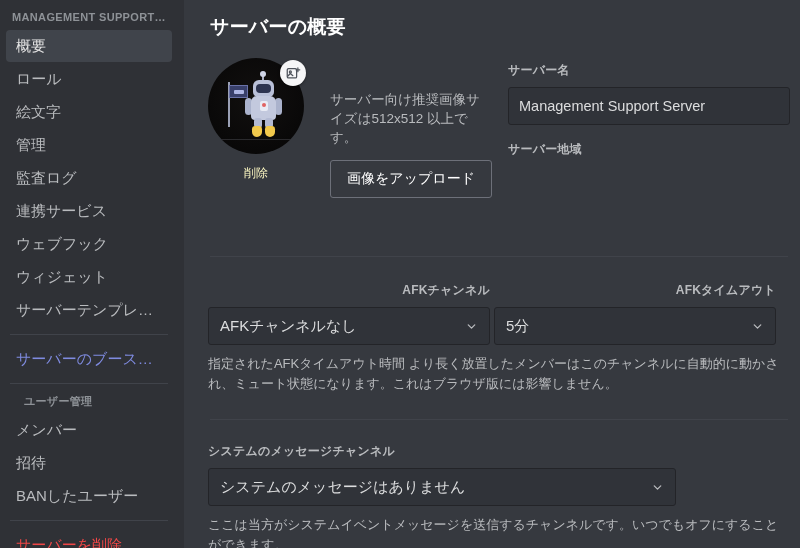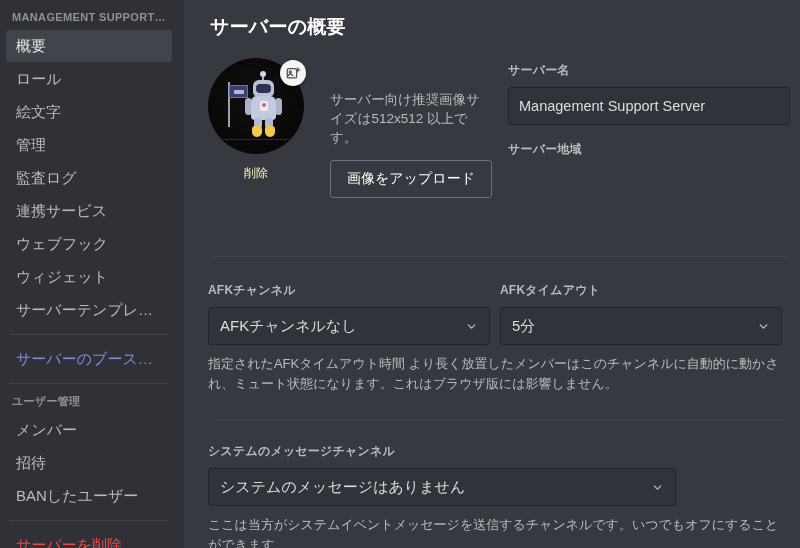--- a/index.html
+++ b/index.html
@@ -47,21 +47,21 @@
   .side-item.danger { color: #f04747; }
   .side-sep {
     height: 1px; background: #40434a;
     margin: 8px 10px 8px 10px;
   }
   .side-cat {
     color: #8e9297;
     font-size: 11px;
     font-weight: bold;
     letter-spacing: .3px;
-    padding: 2px 10px 4px 12px;
+    padding: 2px 10px 4px 24px;
   }
 
   
   .main {
     flex: 1;
     background: #36393f;
     padding: 14px 10px 0 24px;
     overflow: hidden;
     position: relative;
   }
@@ -189,21 +189,21 @@
     width: 38px; height: 46px;
     border: 1px solid #4f545c; border-radius: 3px;
     color: #8e9297; font-size: 13px; line-height: 17px;
     text-align: center; padding-top: 4px;
     background: transparent; cursor: pointer; font-family: inherit;
     word-break: break-all;
   }
 
   .divider { height: 1px; background: #40434a; margin: 0 2px; }
 
-  .cols2 { display: flex; gap: 10px; }
+  .cols2 { display: flex; gap: 4px; text-align: right; }
   .col-half { width: 282px; }
   .select {
     width: 282px; height: 38px;
     background: #303339; border: 1px solid #232428; border-radius: 3px;
     color: #dcddde; font-size: 15px;
     display: flex; align-items: center; padding: 0 11px;
     cursor: pointer; position: relative;
   }
   .select .chev { margin-left: auto; color: #b9bbbe; display: flex; }
   .select-wide { width: 100%; }

